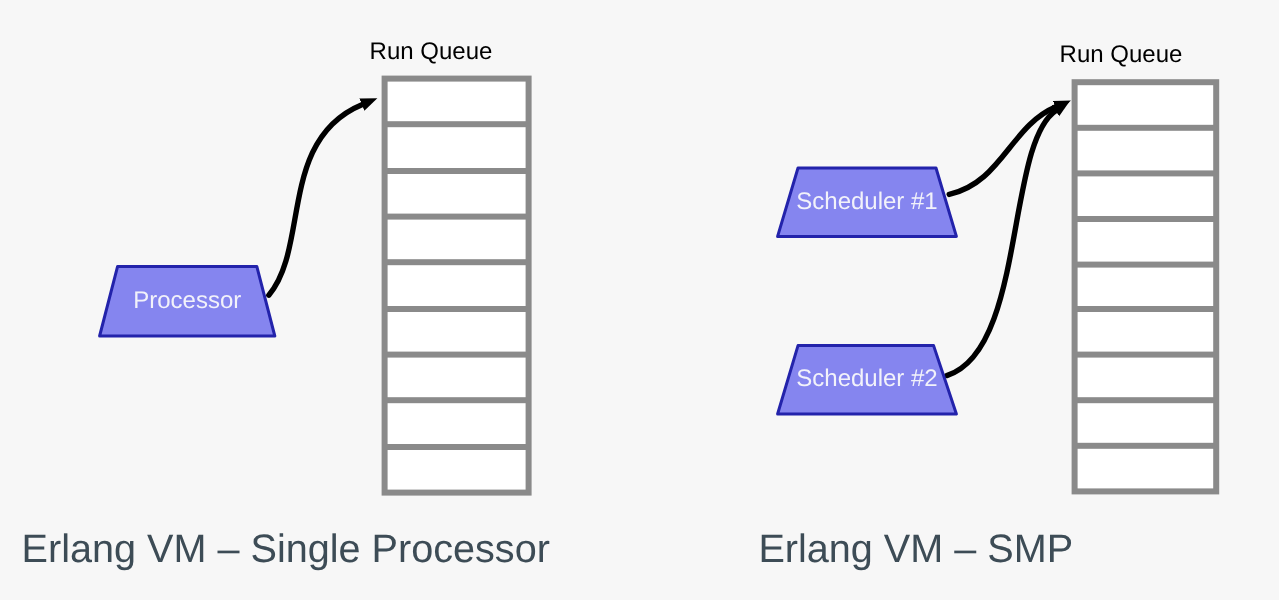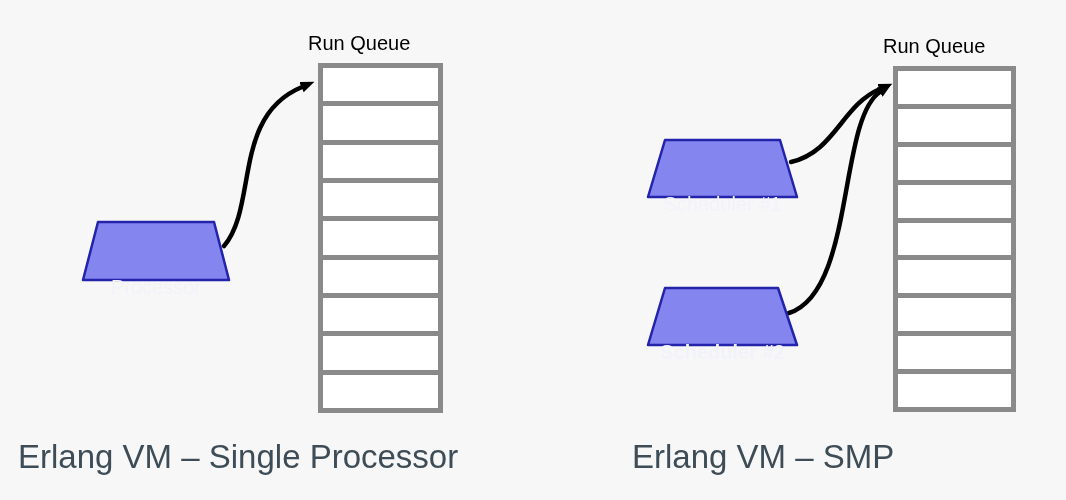--- a/index.html
+++ b/index.html
@@ -55,21 +55,20 @@
     white-space: nowrap;
   }
   .scheduler-label {
     position: absolute;
     display: flex;
     align-items: center;
     justify-content: center;
     font-size: 20px;
     color: var(--scheduler_text, #f2f2fa);
     white-space: nowrap;
-    margin-top: 36px;
   }
   .caption {
     position: absolute;
     top: 437px;
     text-align: left;
     font-size: 33px;
     line-height: 40px;
     color: var(--caption_text, #3d4c56);
     white-space: nowrap;
   }
@@ -122,17 +121,17 @@
       <div class="queue-cell"></div>
       <div class="queue-cell"></div>
       <div class="queue-cell"></div>
       <div class="queue-cell"></div>
       <div class="queue-cell"></div>
       <div class="queue-cell"></div>
     </div>
 
   <div class="scheduler-label" style="left:648px; top:140px; width:149px; height:57px;">Scheduler #1</div>
 
-  <div class="scheduler-label" style="left:648px; top:288px; width:149px; height:57px;font-weight:bold;">Scheduler #2</div>
+  <div class="scheduler-label" style="left:648px; top:288px; width:149px; height:57px;">Scheduler #2</div>
 
   <div class="caption" style="left:632px; width:345px;">Erlang VM – SMP</div>
 
 </div>
 
 </body></html>

